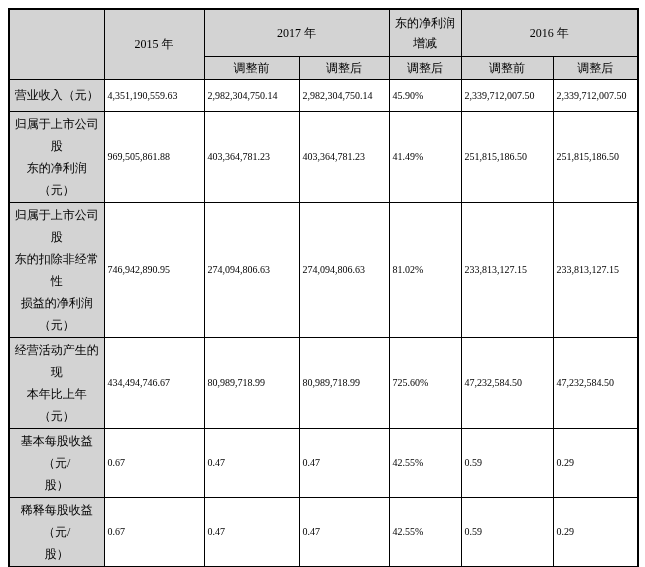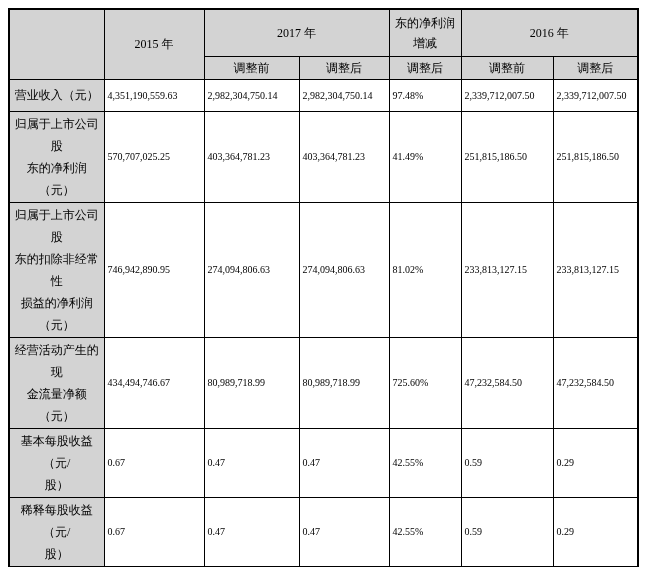--- a/index.html
+++ b/index.html
@@ -84,48 +84,48 @@
     <td class="hd">调整后</td>
     <td class="hd">调整前</td>
     <td class="hd">调整后</td>
   </tr>
 
   <tr style="height:32px">
     <td class="lbl">营业收入（元）</td>
     <td class="num">4,351,190,559.63</td>
     <td class="num">2,982,304,750.14</td>
     <td class="num">2,982,304,750.14</td>
-    <td class="num">97.48%</td>
+    <td class="num">45.90%</td>
     <td class="num">2,339,712,007.50</td>
     <td class="num">2,339,712,007.50</td>
   </tr>
   <tr style="height:45px">
     <td class="lbl">归属于上市公司股
 东的净利润（元）</td>
-    <td class="num">570,707,025.25</td>
+    <td class="num">969,505,861.88</td>
     <td class="num">403,364,781.23</td>
     <td class="num">403,364,781.23</td>
     <td class="num">41.49%</td>
     <td class="num">251,815,186.50</td>
     <td class="num">251,815,186.50</td>
   </tr>
   <tr style="height:66px">
     <td class="lbl">归属于上市公司股
 东的扣除非经常性
 损益的净利润（元）</td>
     <td class="num">746,942,890.95</td>
     <td class="num">274,094,806.63</td>
     <td class="num">274,094,806.63</td>
     <td class="num">81.02%</td>
     <td class="num">233,813,127.15</td>
     <td class="num">233,813,127.15</td>
   </tr>
   <tr style="height:45px">
     <td class="lbl">经营活动产生的现
-金流量净额（元）</td>
+本年比上年（元）</td>
     <td class="num">434,494,746.67</td>
     <td class="num">80,989,718.99</td>
     <td class="num">80,989,718.99</td>
     <td class="num">725.60%</td>
     <td class="num">47,232,584.50</td>
     <td class="num">47,232,584.50</td>
   </tr>
   <tr style="height:47px">
     <td class="lbl">基本每股收益（元/
 股）</td>

